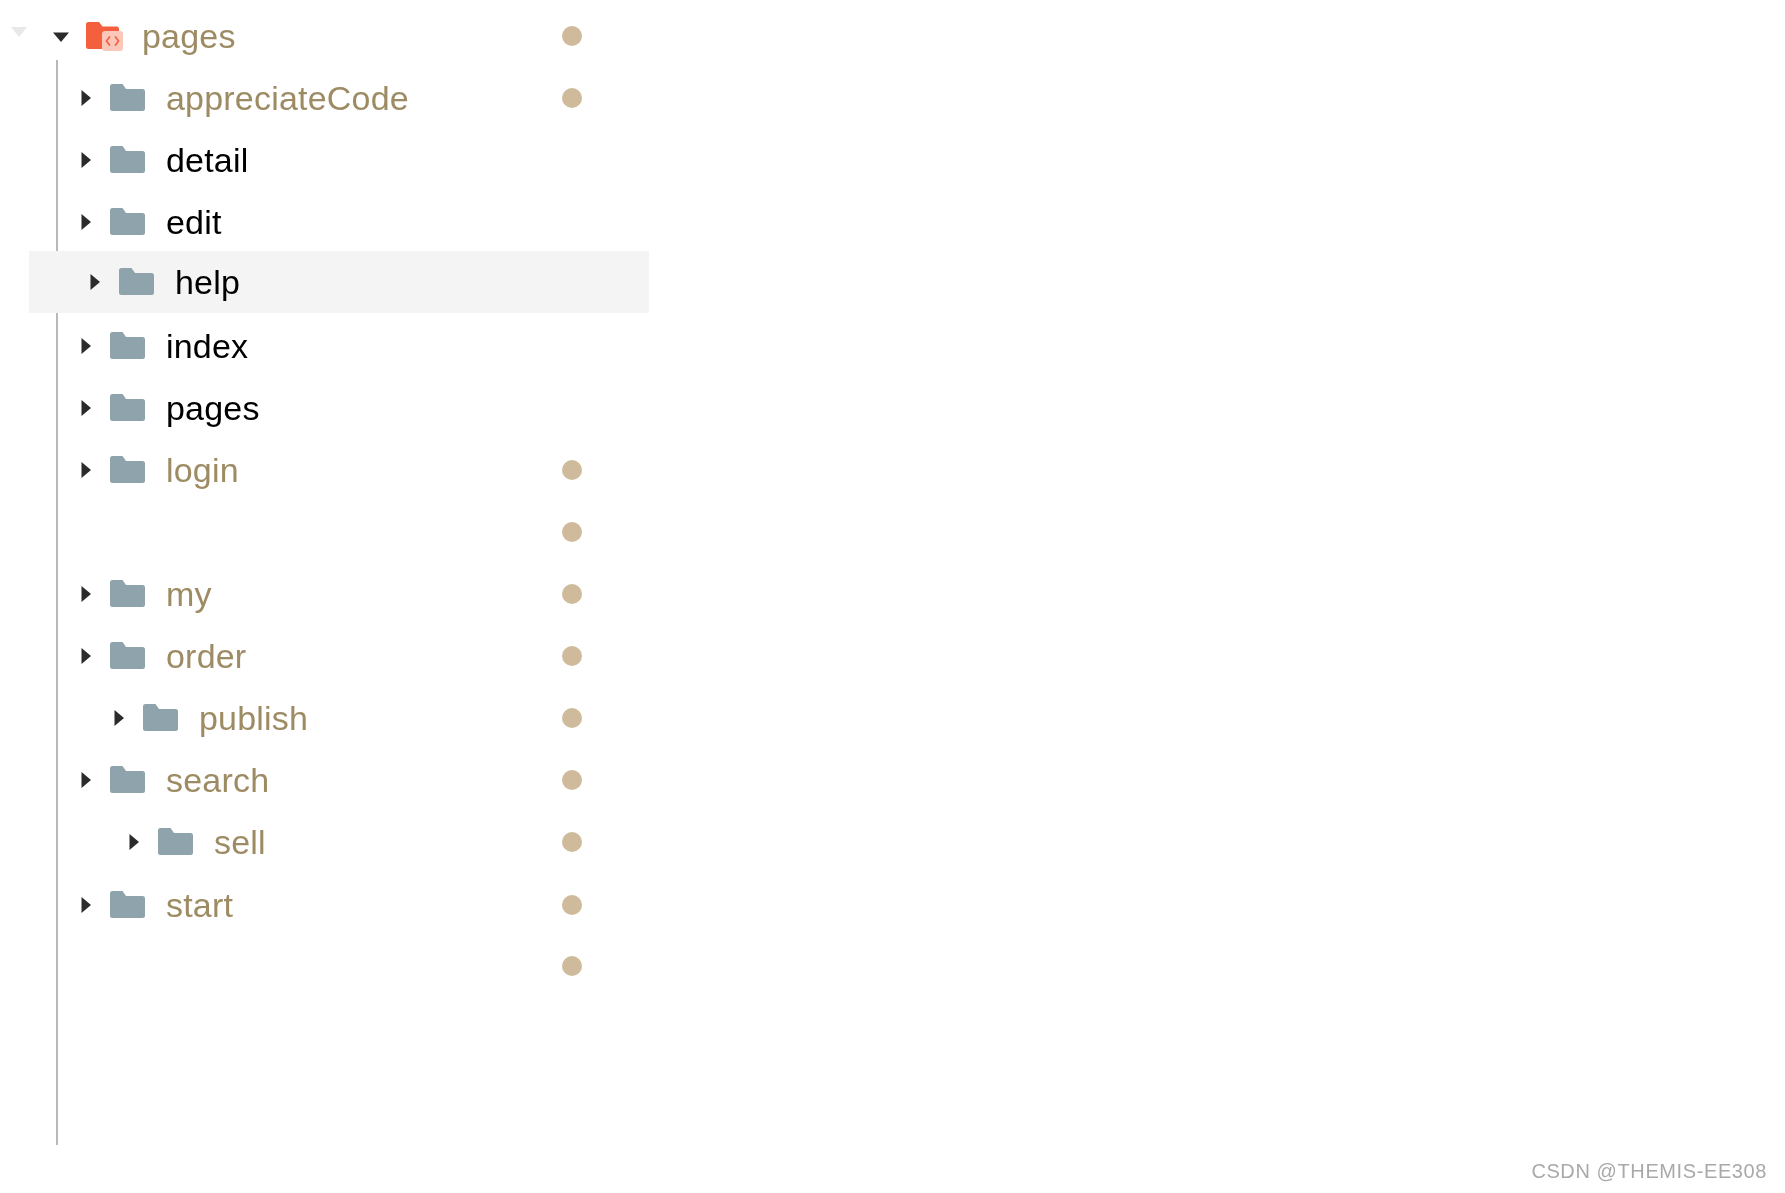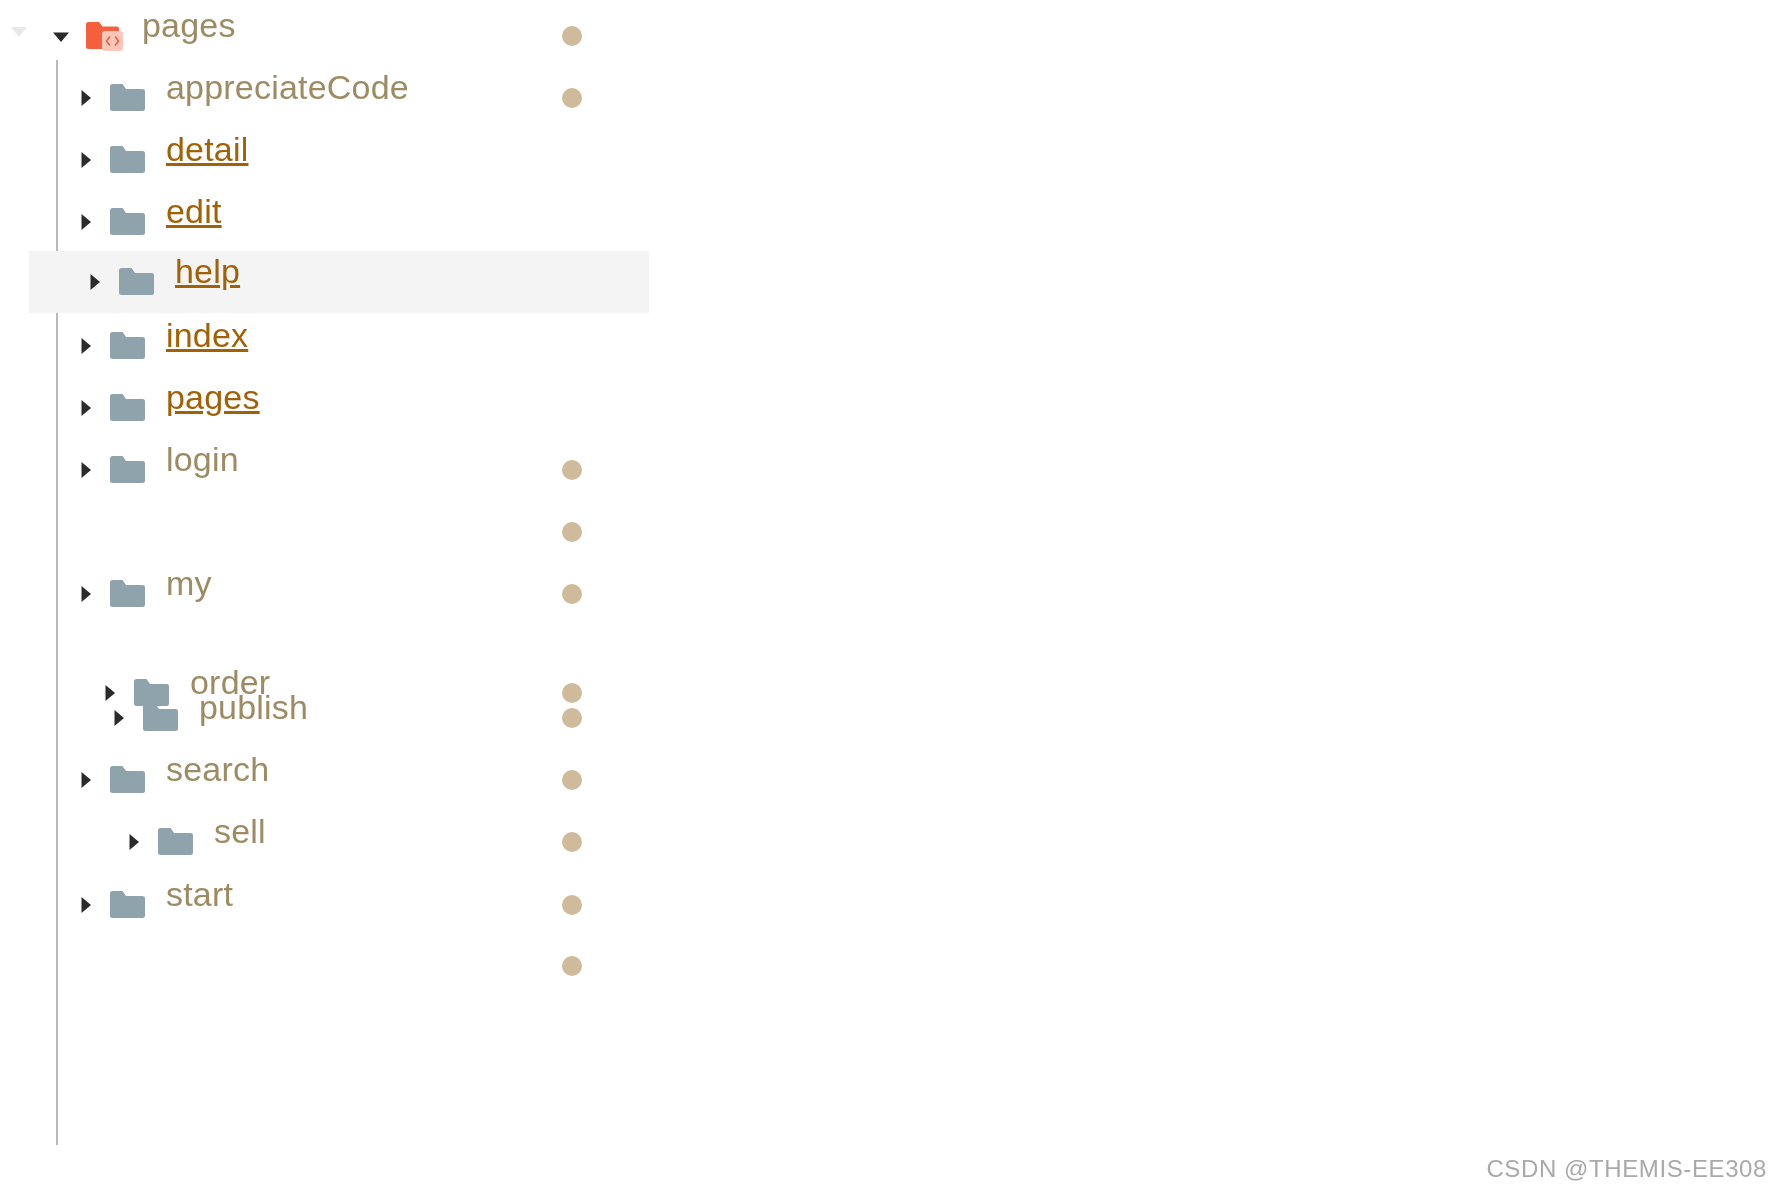--- a/index.html
+++ b/index.html
@@ -46,20 +46,21 @@
     background: #f4f4f4;
   }
 
   
   .depth-0 .row-inner { padding-left: 48px; }
   .depth-1 .row-inner { padding-left: 72px; }
 
   .row-inner {
     position: relative;
     display: flex;
+    align-items: center;
     height: 62px;
     z-index: 2;
   }
 
   
   .twisty {
     width: 30px;
     height: 62px;
     display: flex;
     align-items: center;
@@ -83,21 +84,21 @@
   
   .node-label {
     font-size: 34px;
     line-height: 40px;
     letter-spacing: 0.2px;
     white-space: nowrap;
     margin-left: 16px;
     color: #3c4043;
   }
   .node-label.tint-modified { color: #9d8b63; }
-  .node-label.tint-normal   { color: #a16207; text-decoration: underline; }
+  .node-label.tint-normal   { color: #000000; }
 
   
   .status-dot {
     position: absolute;
     width: 20px;
     height: 20px;
     border-radius: 50%;
     background: #cfbb9b;
     left: 562px;
     z-index: 3;
@@ -121,21 +122,21 @@
     width: 26px;
     height: 26px;
     opacity: 0.10;
   }
 
   
   #watermark {
     position: absolute;
     right: 18px;
     bottom: 10px;
-    font-size: 24px;
+    font-size: 20px;
     letter-spacing: 0.6px;
     color: #a9a9a9;
     white-space: nowrap;
     font-family: "Liberation Sans", "DejaVu Sans", sans-serif;
   }
 </style>
 </head>
 <body>
 
 <div id="project-tree">
@@ -297,21 +298,21 @@
           </span>
           <span class="folder-icon">
             <svg width="40" height="32" viewBox="0 0 40 32">
               <path d="M1 4.5 A2.5 2.5 0 0 1 3.5 2 H13.5 L17 7 H33.5 A2.5 2.5 0 0 1 36 9.5 V26.5 A2.5 2.5 0 0 1 33.5 29 H3.5 A2.5 2.5 0 0 1 1 26.5 Z" fill="#8fa3ad"></path>
             </svg>
           </span>
           <span class="node-label tint-modified">my</span>
         </div>
         <span class="status-dot" style="top: 21px;"></span>
       </div>
-      <div class="tree-row depth-1" style="top: 662px; padding-left: 24px;">
+      <div class="tree-row depth-1" style="top: 625px;">
         <div class="row-hit"></div>
         <div class="row-inner">
           <span class="twisty">
             <svg width="26" height="26" viewBox="0 0 26 26">
               <polygon points="9.5,5 9.5,21 19,13" fill="#2b2b2b"></polygon>
             </svg>
           </span>
           <span class="folder-icon">
             <svg width="40" height="32" viewBox="0 0 40 32">
               <path d="M1 4.5 A2.5 2.5 0 0 1 3.5 2 H13.5 L17 7 H33.5 A2.5 2.5 0 0 1 36 9.5 V26.5 A2.5 2.5 0 0 1 33.5 29 H3.5 A2.5 2.5 0 0 1 1 26.5 Z" fill="#8fa3ad"></path>

